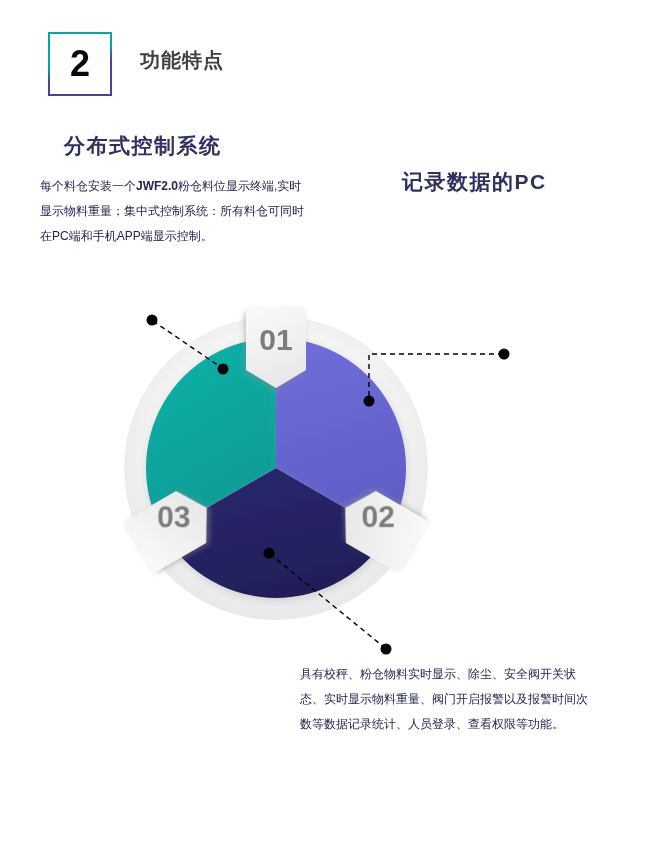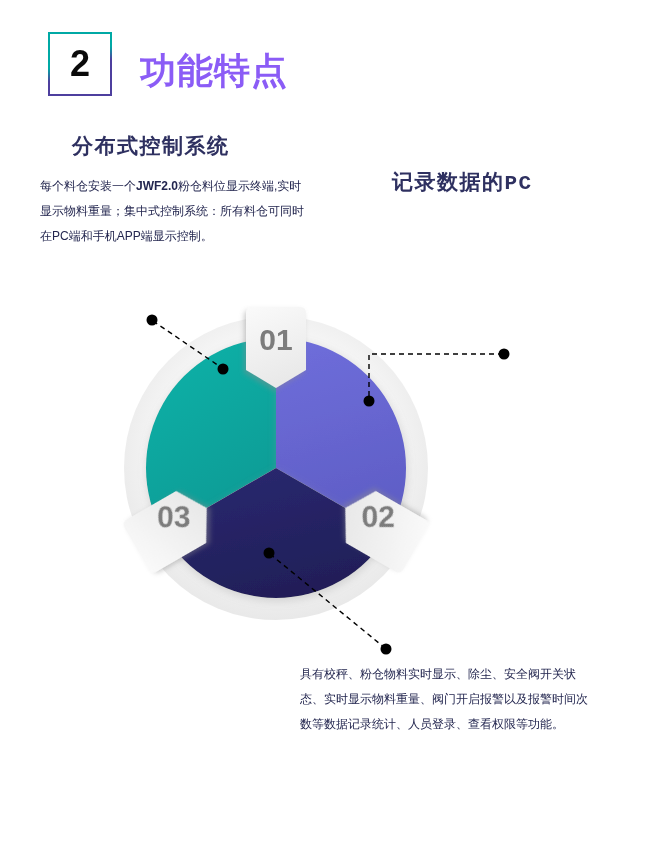--- a/index.html
+++ b/index.html
@@ -37,23 +37,23 @@
     text-align: center;
     line-height: 60px;
     font-size: 36px;
     font-weight: 700;
     color: #0a0a0a;
     font-family: "Liberation Sans", sans-serif;
   }
   #header-title {
     position: absolute;
     left: 140px; top: 47px;
-    font-size: 36px;
-    font-weight: 700;
-    color: #8b5cf6;
+    font-size: 20px;
+    font-weight: 700;
+    color: #404040;
     letter-spacing: 1px;
     font-family: "Liberation Sans", sans-serif;
   }
 
   
   .block-heading {
     font-size: 21px;
     font-weight: 700;
     color: #2e3060;
     letter-spacing: 1.5px;
@@ -67,34 +67,33 @@
     font-family: "Liberation Sans", sans-serif;
   }
   .block-body b { font-weight: 700; }
 
   #block-1 {
     position: absolute;
     left: 40px; top: 132px;
     width: 270px;
   }
   #block-1 .block-heading {
-    margin-left: 32px;
+    margin-left: 24px;
     margin-bottom: 14px;
   }
   #block-1 .block-body { width: 268px; }
 
   #block-2 {
     position: absolute;
     left: 384px; top: 168px;
     width: 250px;
   }
   #block-2 .block-heading {
-    margin-left: 8px;
+    margin-left: 18px;
     margin-bottom: 12px;
-    font-family: Liberation Mono, monospace;
   }
   #block-2 .block-body { width: 246px; }
 
   #block-3 {
     position: absolute;
     left: 300px; top: 662px;
     width: 290px;
   }
   #block-3 .block-heading {
     margin-left: 32px;

